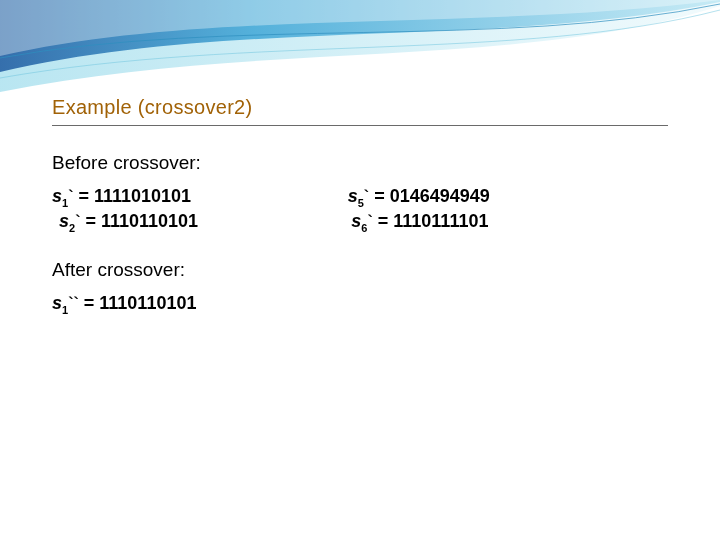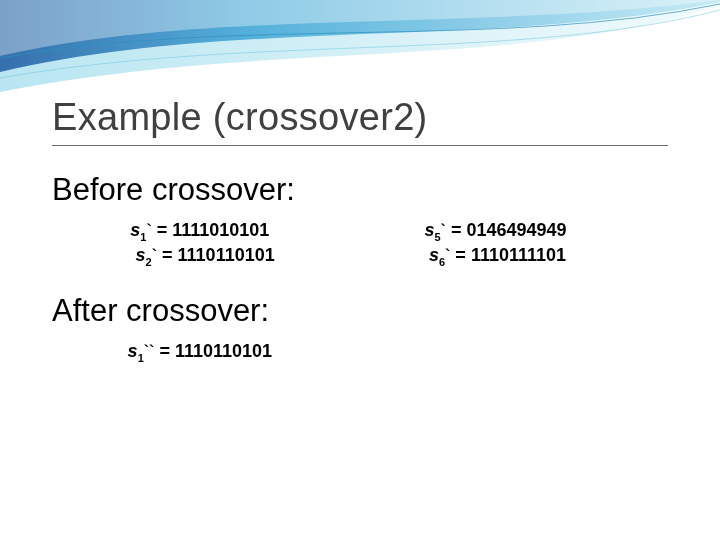--- a/index.html
+++ b/index.html
@@ -15,51 +15,50 @@
     width: 720px; height: 120px;
     pointer-events: none;
   }
   .content {
     position: relative;
     padding: 96px 52px 0 52px;
   }
   .title {
     font-family: "Segoe UI", "Calibri Light", "Trebuchet MS", sans-serif;
     font-weight: 400;
-    font-size: 38px;
-    color: #404040;
+    font-size: 20px;
+    color: #a16207;
     letter-spacing: 0.3px;
   }
   .hr {
     height: 1px;
     background: #6a6a6a;
     margin-top: 6px;
     width: 100%;
   }
   .section-heading {
-    font-size: 31px;
+    font-size: 19px;
     font-weight: 400;
     color: #000;
     margin-top: 26px;
   }
   .row-table {
     margin-top: 12px;
     width: 100%;
   }
   .row {
     display: flex;
     margin-top: 2px;
   }
   .row:first-child { margin-top: 0; }
   .cell {
     width: 48%;
     font-size: 18px;
     color: #000;
     font-weight: 600;
-    text-align: center;
   }
   .cell .var { font-style: italic; font-weight: 600; }
   .cell .sub { font-size: 11px; vertical-align: sub; font-weight: 600; }
   .cell .tick { font-size: 16px; font-weight: 600; font-style: normal; }
   .row-indent { padding-left: 7px; }
 </style>
 </head>
 <body>
 
 <svg class="top-wave" viewBox="0 0 720 120" preserveAspectRatio="none">

